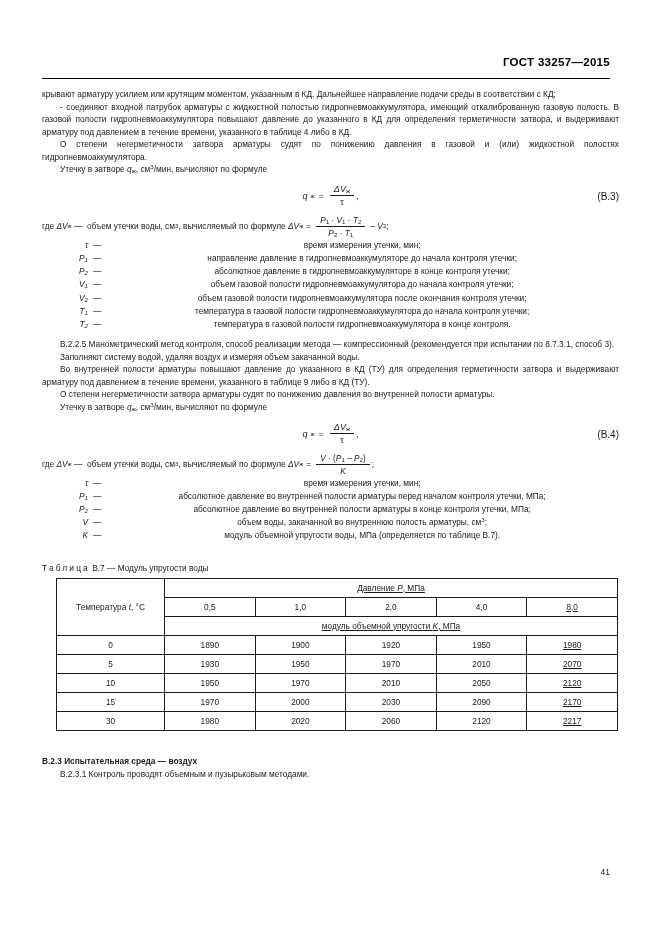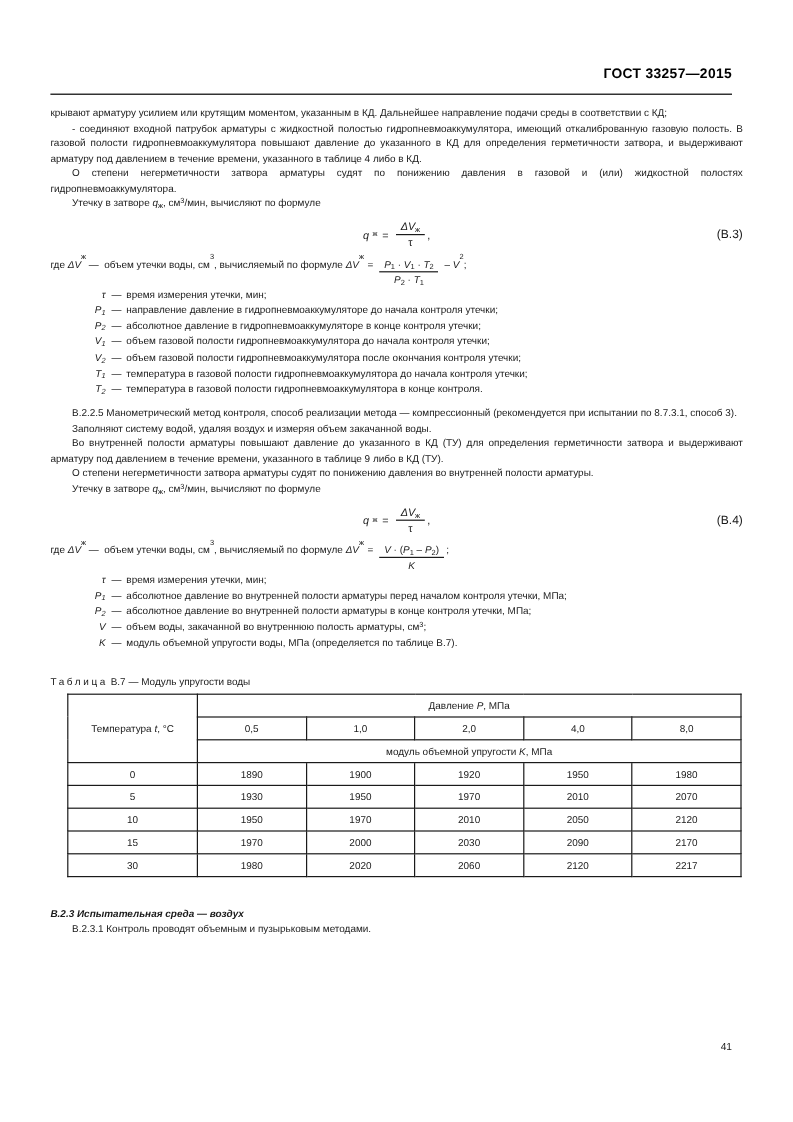--- a/index.html
+++ b/index.html
@@ -94,41 +94,41 @@
   }
   .frac .den {
     padding: 1px 4px 0 4px;
     font-size: 9px;
     white-space: nowrap;
   }
   .frac.small .num, .frac.small .den { font-size: 8.3px; }
   .eq-lhs { font-style: italic; margin-right: 3px; }
   .where-inline {
     display: flex;
-    align-items: flex-start;
+    align-items: center;
     flex-wrap: nowrap;
     font-size: 8.3px;
     margin-top: 2px;
   }
   .deflist { margin-top: 1px; }
   .defrow {
     display: flex;
     font-size: 8.3px;
     line-height: 13.2px;
   }
   .defsym {
     width: 46px;
     text-align: right;
     padding-right: 5px;
     font-style: italic;
     flex: 0 0 auto;
     white-space: nowrap;
   }
   .defdash { flex: 0 0 auto; padding-right: 4px; }
-  .deftxt { flex: 1 1 auto; }
+  .deftxt { flex: 1 1 auto; text-align: center; }
 
   
   .tbl-caption {
     font-size: 8.3px;
     margin: 0 0 5px 0;
   }
   .tbl-caption .sp { letter-spacing: 2.2px; }
 
   table.gost {
     border-collapse: collapse;
@@ -141,30 +141,29 @@
     text-align: center;
     vertical-align: middle;
     font-weight: normal;
     padding: 4px 2px;
     height: 17px;
     box-sizing: border-box;
   }
   table.gost .thick-top { border-top-width: 1.6px; }
   table.gost .thick-bottom { border-bottom-width: 1.6px; }
   table.gost .outer-l { border-left-width: 1.6px; }
-  table.gost .outer-r { border-right-width: 1.6px; }
+  table.gost .outer-r { border-right-width: 1.6px; text-decoration: underline; }
   .col-temp { width: 108px; }
 
   
   .sec-head {
     font-size: 8.3px;
     font-weight: bold;
     margin: 0;
     line-height: 13px;
-    font-style: italic;
   }
   .pagenum {
     position: absolute;
     right: 42px;
     bottom: 58px;
     font-size: 8.5px;
     font-weight: normal;
     margin-top: 32px;
   }
 </style>

